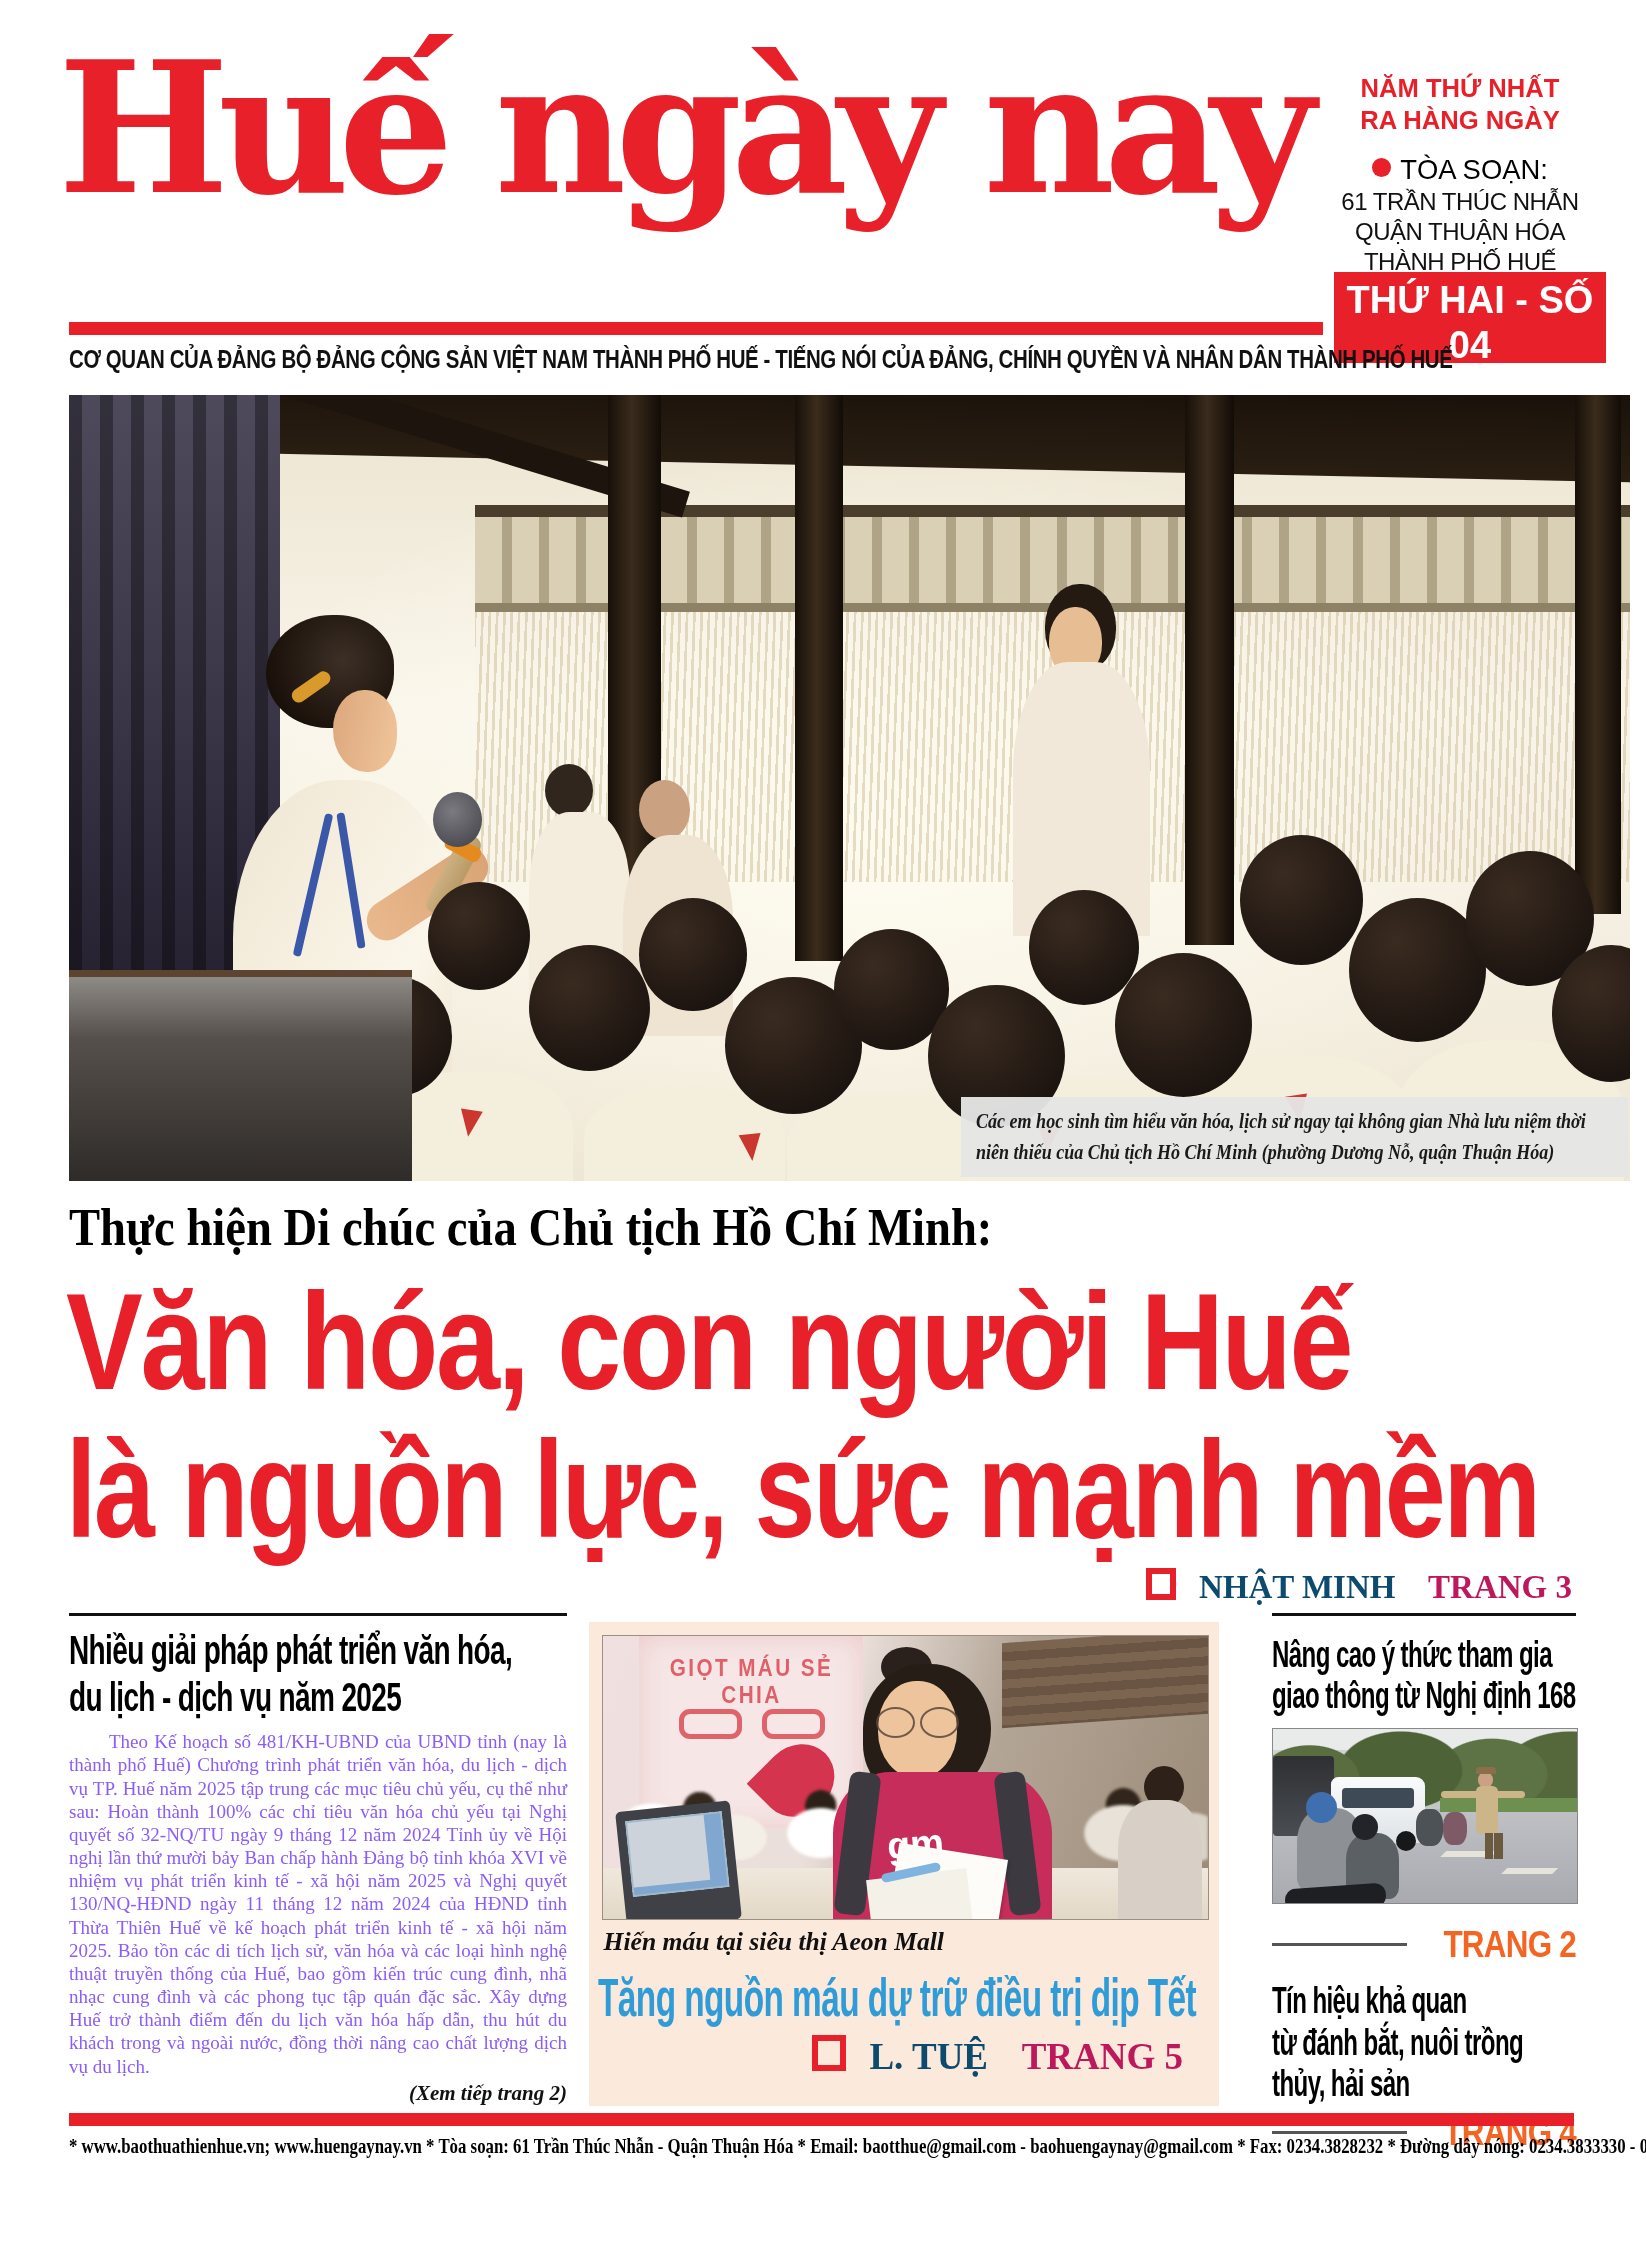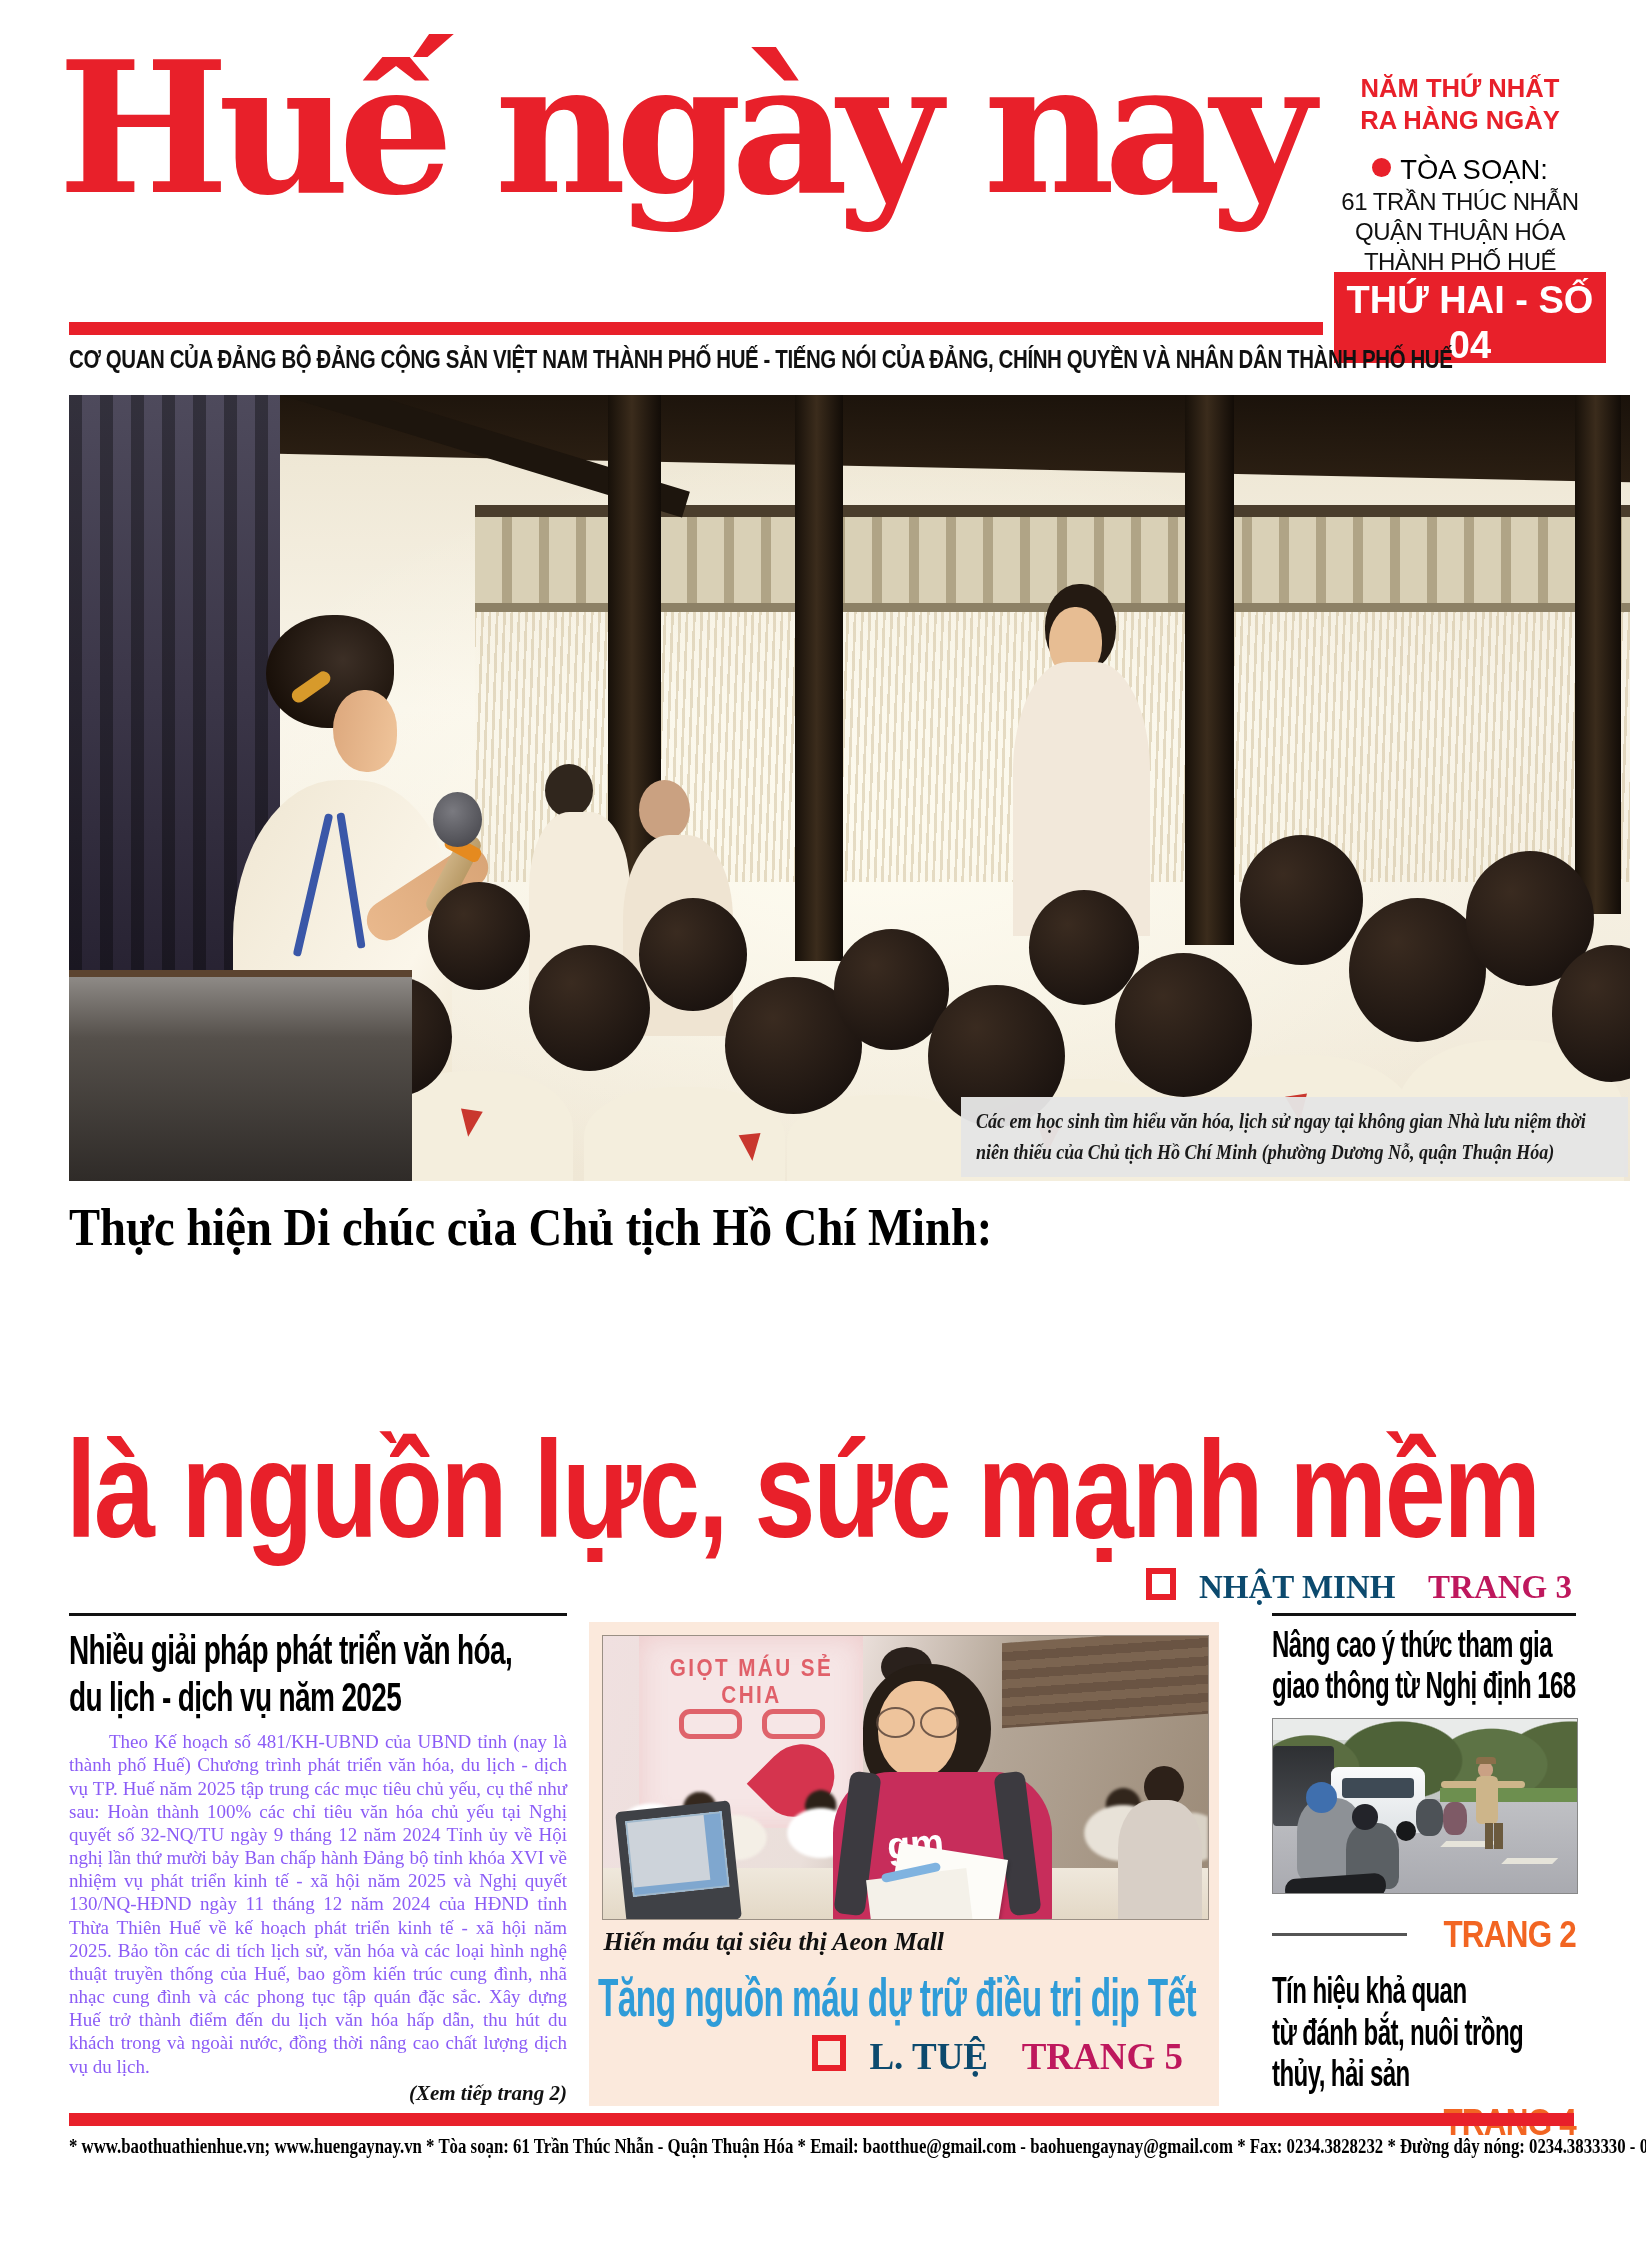--- a/index.html
+++ b/index.html
@@ -81,21 +81,21 @@
   .bp{position:absolute;}
   .mid-caption{position:absolute;left:14.6px;top:305px;font-family:"Liberation Serif",serif;
         font-weight:bold;font-style:italic;font-size:25.6px;color:#111;}
   .mid-headline{position:absolute;left:9.1px;top:345px;width:612px;}
   .mid-headline .sx{transform:scaleX(.63);font-weight:bold;font-size:53px;color:#2f9cd8;letter-spacing:-0.9px;}
   .mid-byline{position:absolute;right:36px;top:413px;font-family:"Liberation Serif",serif;font-weight:bold;font-size:37px;}
   .mid-byline .marker{width:22px;height:24px;}
 
   .col-right{position:absolute;left:1272px;top:1613px;width:304px;}
   .rt-line .sx{transform:scaleX(.65);font-weight:bold;font-size:37px;line-height:1.12;letter-spacing:-0.9px;color:#000;}
-  .col-right .title{margin-top:8px;}
+  .col-right .title{margin-top:18px;}
   .tphoto{position:relative;margin-top:11px;width:304px;height:174px;overflow:hidden;border:0.9px solid #888;
         background:linear-gradient(180deg,#e9ebea 0 12%,#cfd4cf 12% 22%,#c2c6c4 22% 46%,#b5b6ba 46% 100%);}
   .tp{position:absolute;}
   .trang-row{display:flex;align-items:center;margin-top:20px;}
   .trang-row .line{flex:1;height:2.7px;background:#555;}
   .trang-row .ptxt{margin-left:12.8px;color:#f26522;font-weight:bold;font-size:37px;letter-spacing:-0.9px;
         transform:scaleX(.85);transform-origin:100% 50%;display:inline-block;}
   .col-right .title2{margin-top:14.6px;}
 
   
@@ -190,20 +190,21 @@
     </div>
 
     <div class="hp-case"></div>
 
     <div class="hero-caption">
       <span class="sx">Các em học sinh tìm hiểu văn hóa, lịch sử ngay tại không gian Nhà lưu niệm thời niên thiếu của Chủ tịch Hồ Chí Minh (phường Dương Nỗ, quận Thuận Hóa)</span>
     </div>
   </div>
 
   <div class="kicker"><span class="sx nw">Thực hiện Di chúc của Chủ tịch Hồ Chí Minh:</span></div>
+  <div class="hl hl1"><span class="sx nw">Văn hóa, con người Huế</span></div>
   <div class="hl hl2"><span class="sx nw">là nguồn lực, sức mạnh mềm</span></div>
   <div class="lead-byline">
     <span class="marker"></span>
     <span class="byline-author">NHẬT MINH</span>
     <span class="byline-page">TRANG 3</span>
   </div>
 
   <div class="col-left">
     <div class="col-rule"></div>
     <div class="title">

